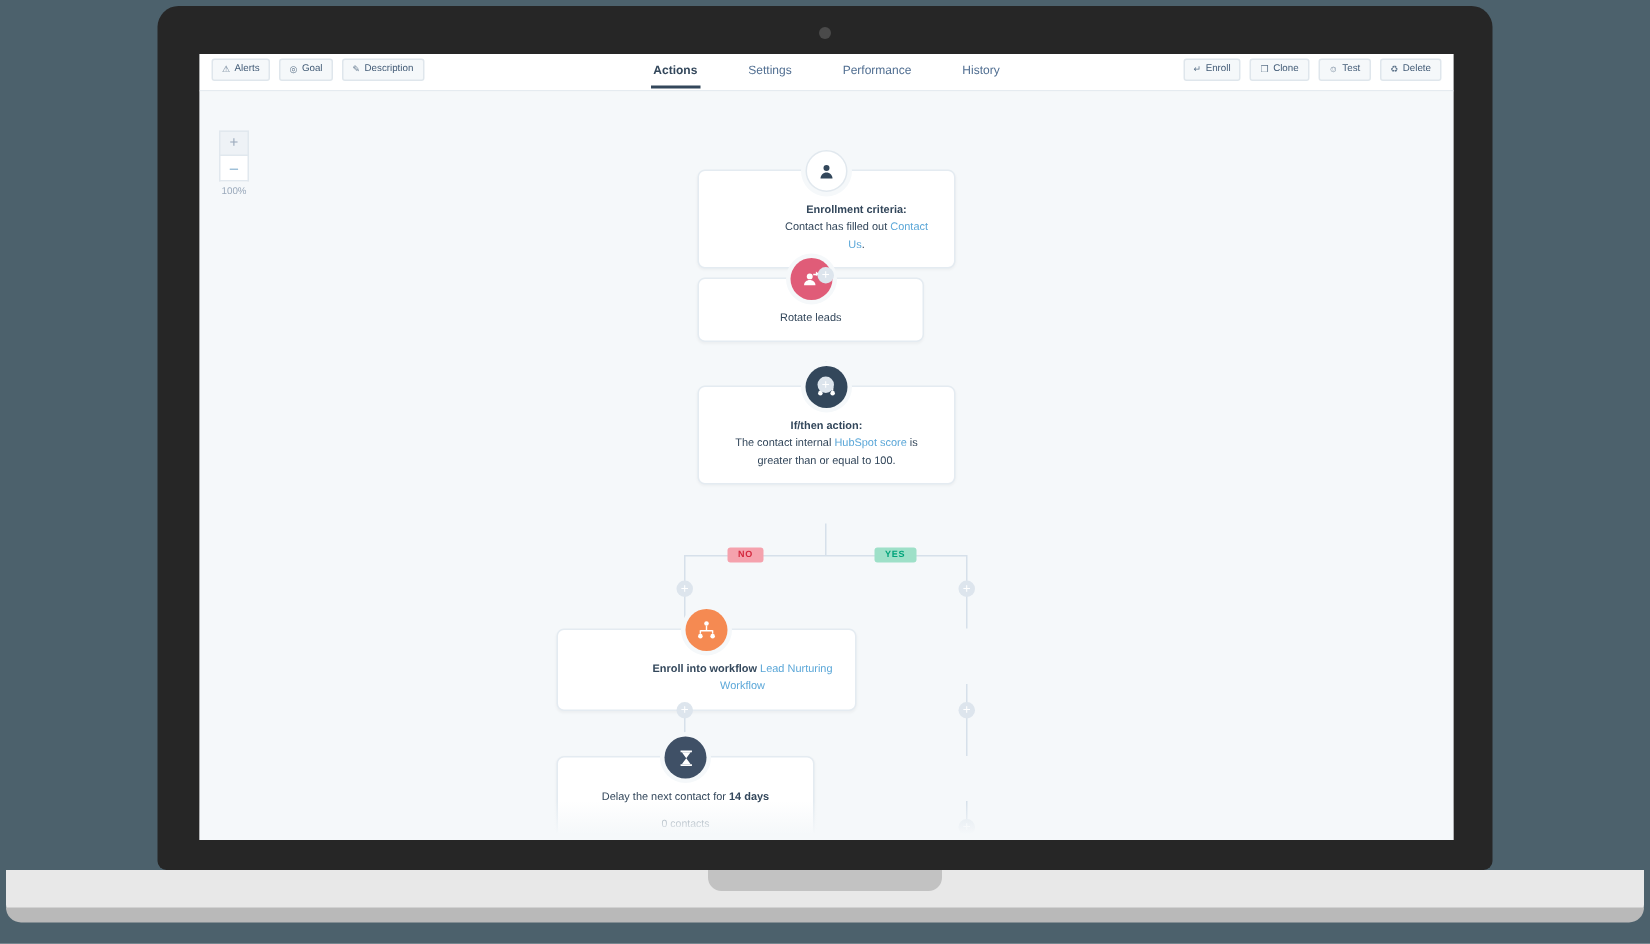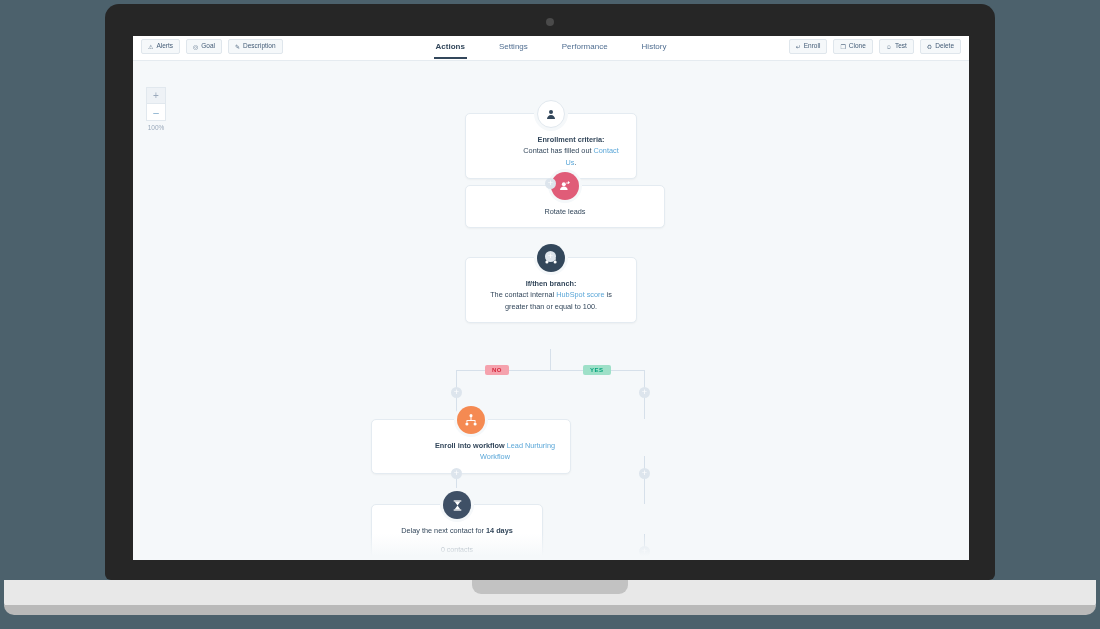--- a/index.html
+++ b/index.html
@@ -309,21 +309,21 @@
               <circle cx="12" cy="8" r="4"></circle>
               <path d="M4 22c0-4.4 3.6-8 8-8s8 3.6 8 8z"></path>
             </svg>
           </div>
           <div class="node-body">
             <b>Enrollment criteria:</b><br>
             <span>Contact has filled out </span><span class="lnk">Contact Us</span><span>.</span>
           </div>
         </div>
 
-        <div class="node" style="left:332px; top:124px; width:200px;">
+        <div class="node" style="left:332px; top:124px; width:151px;">
           <div class="node-icon ic-rotate">
             <svg width="14" height="14" viewBox="0 0 24 24" fill="#ffffff">
               <circle cx="10" cy="9" r="3.4"></circle>
               <path d="M3.5 19c0-3.6 2.9-6 6.5-6s6.5 2.4 6.5 6z"></path>
               <path d="M17 3.5l3.6 2.6-3.6 2.6z"></path>
               <path d="M14 6.1h5v1.6h-5z"></path>
             </svg>
           </div>
           <div class="node-body">
             <span>Rotate leads</span>
@@ -336,21 +336,21 @@
               <circle cx="12" cy="4.5" r="2.6"></circle>
               <circle cx="5" cy="19" r="2.6"></circle>
               <circle cx="19" cy="19" r="2.6"></circle>
               <path d="M11.2 7h1.6v5h-1.6z"></path>
               <path d="M5 12h14v1.6H5z"></path>
               <path d="M4.2 12.4h1.6v4h-1.6z"></path>
               <path d="M18.2 12.4h1.6v4h-1.6z"></path>
             </svg>
           </div>
           <div class="node-body">
-            <b>If/then branch:</b><br>
+            <b>If/then action:</b><br>
             <span>The contact internal </span><span class="lnk">HubSpot score</span><span> is greater than or equal to 100.</span>
           </div>
         </div>
 
         <div class="node" style="left:238px; top:358px; width:200px;padding-left:48px;">
           <div class="node-icon ic-orange">
             <svg width="14" height="14" viewBox="0 0 24 24" fill="#ffffff">
               <circle cx="12" cy="4.5" r="2.6"></circle>
               <circle cx="5" cy="19" r="2.6"></circle>
               <circle cx="19" cy="19" r="2.6"></circle>

